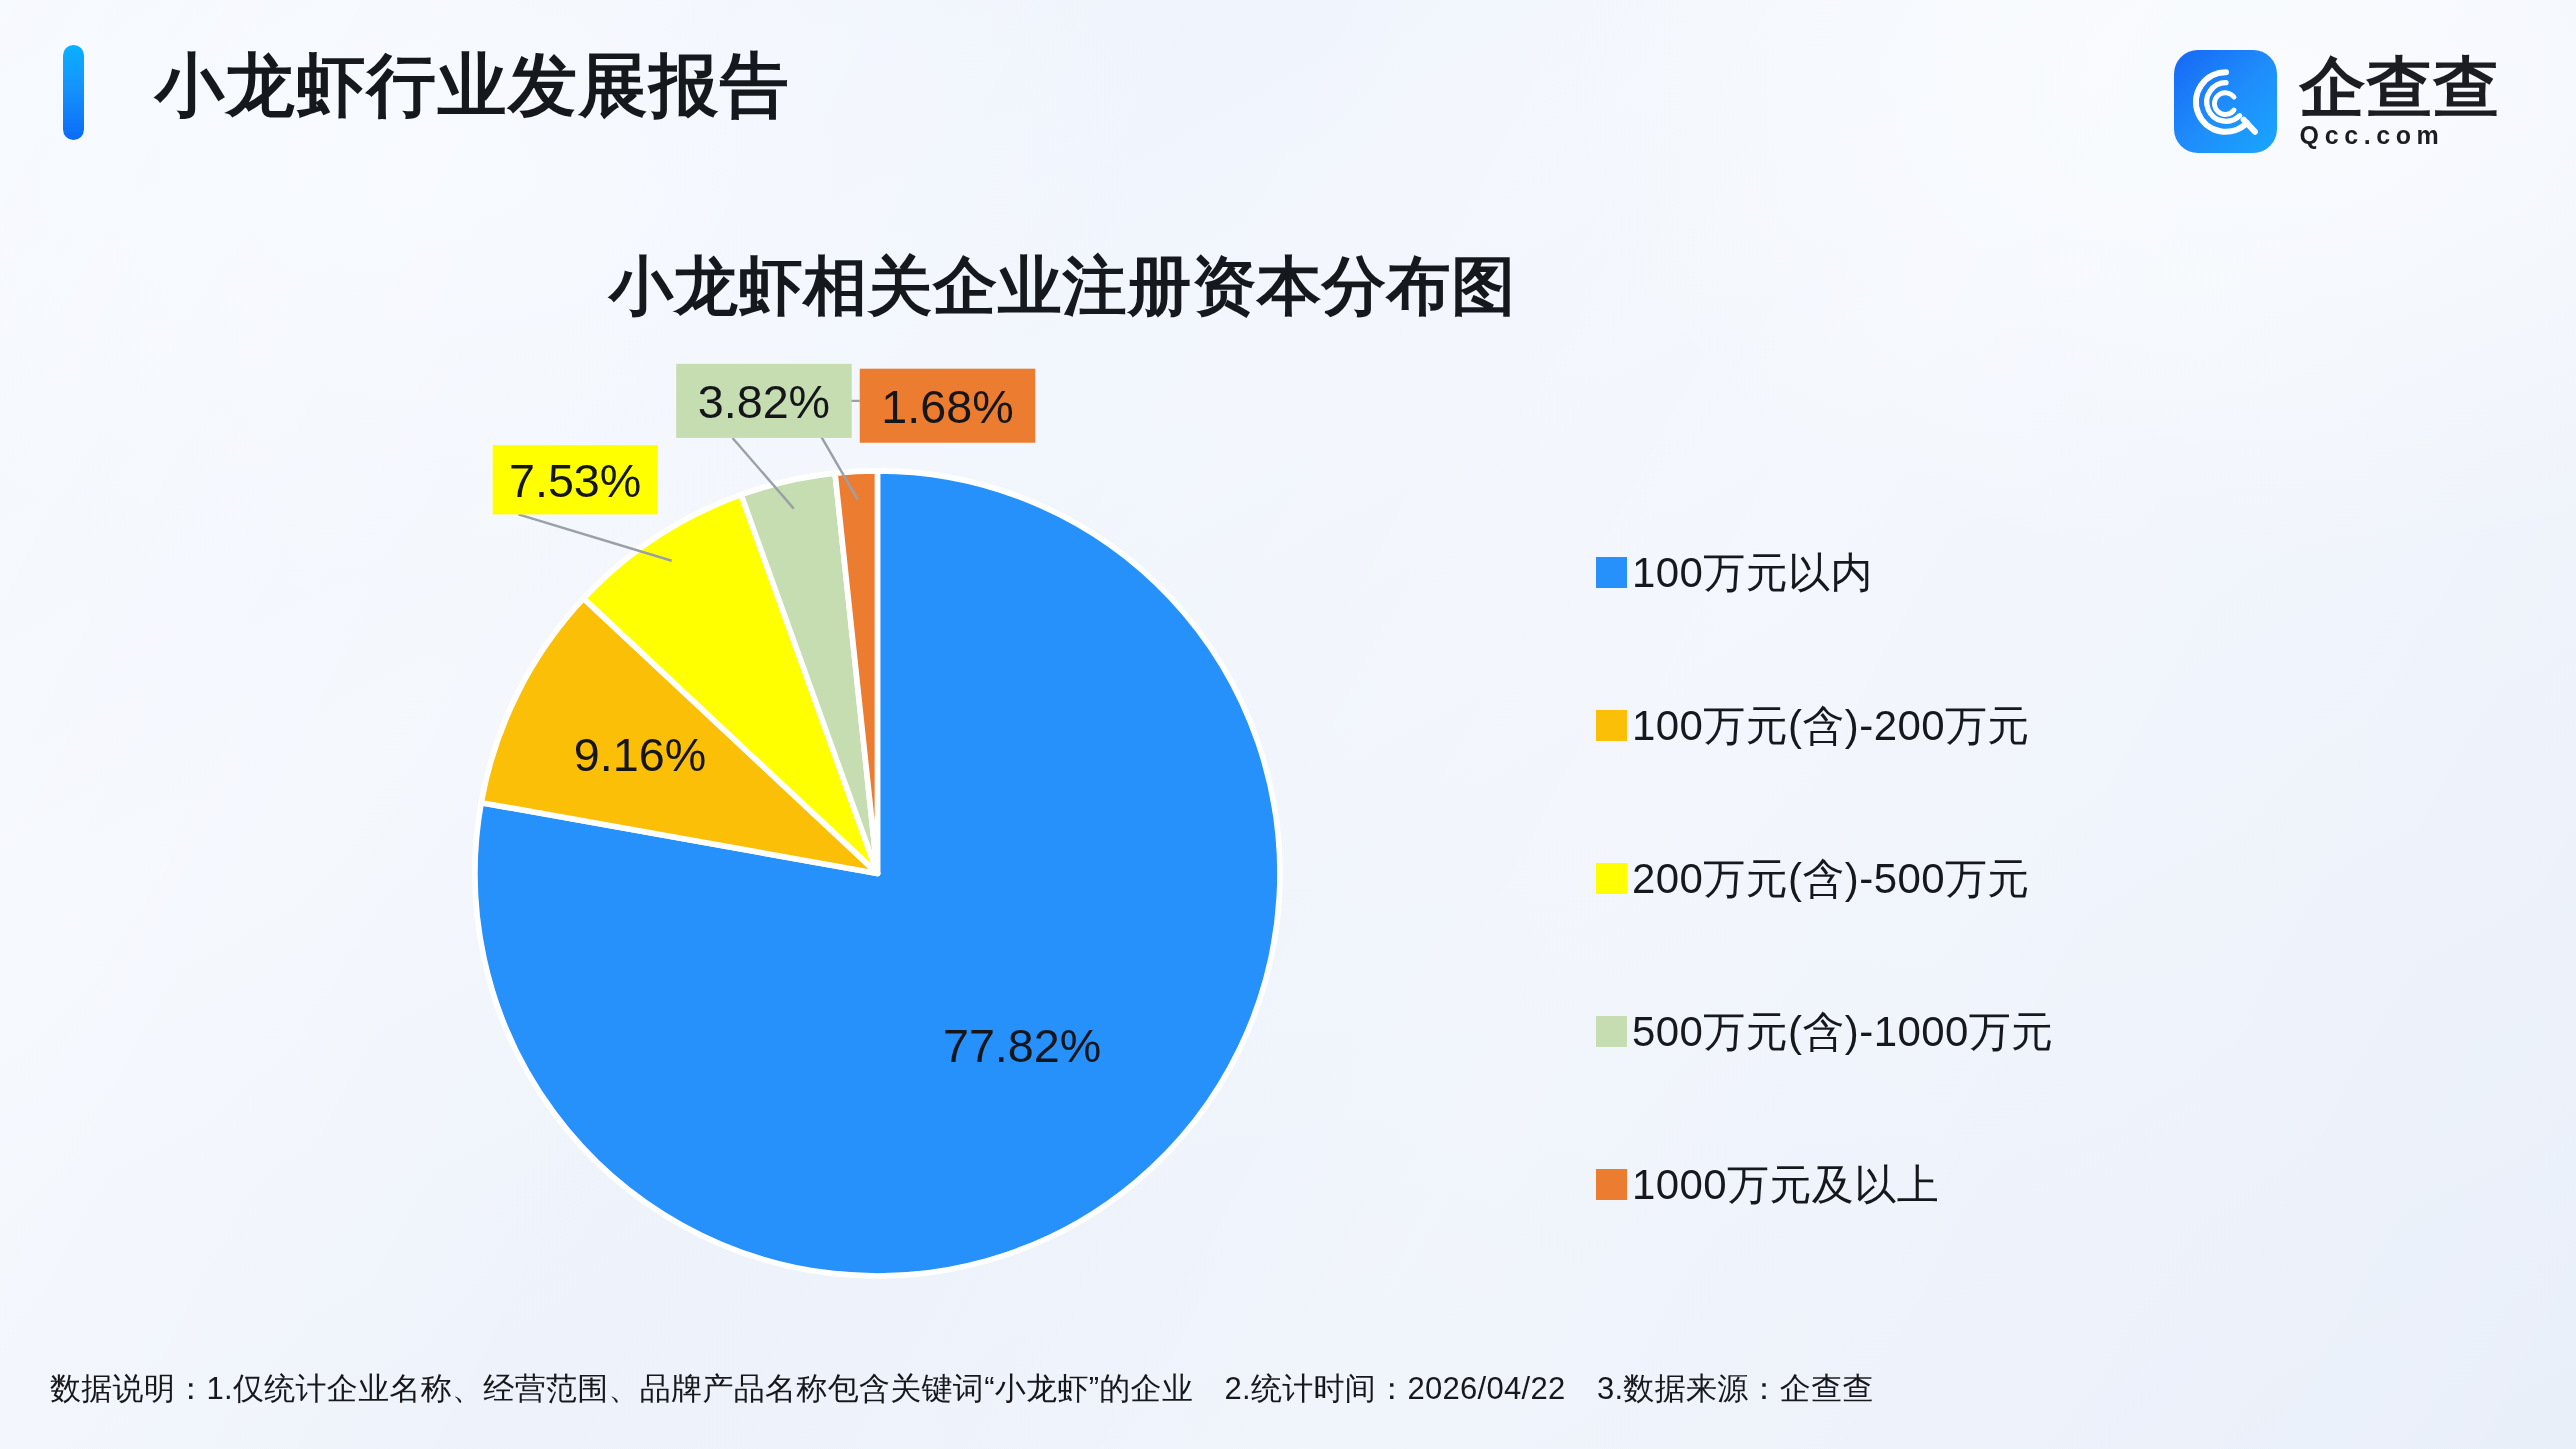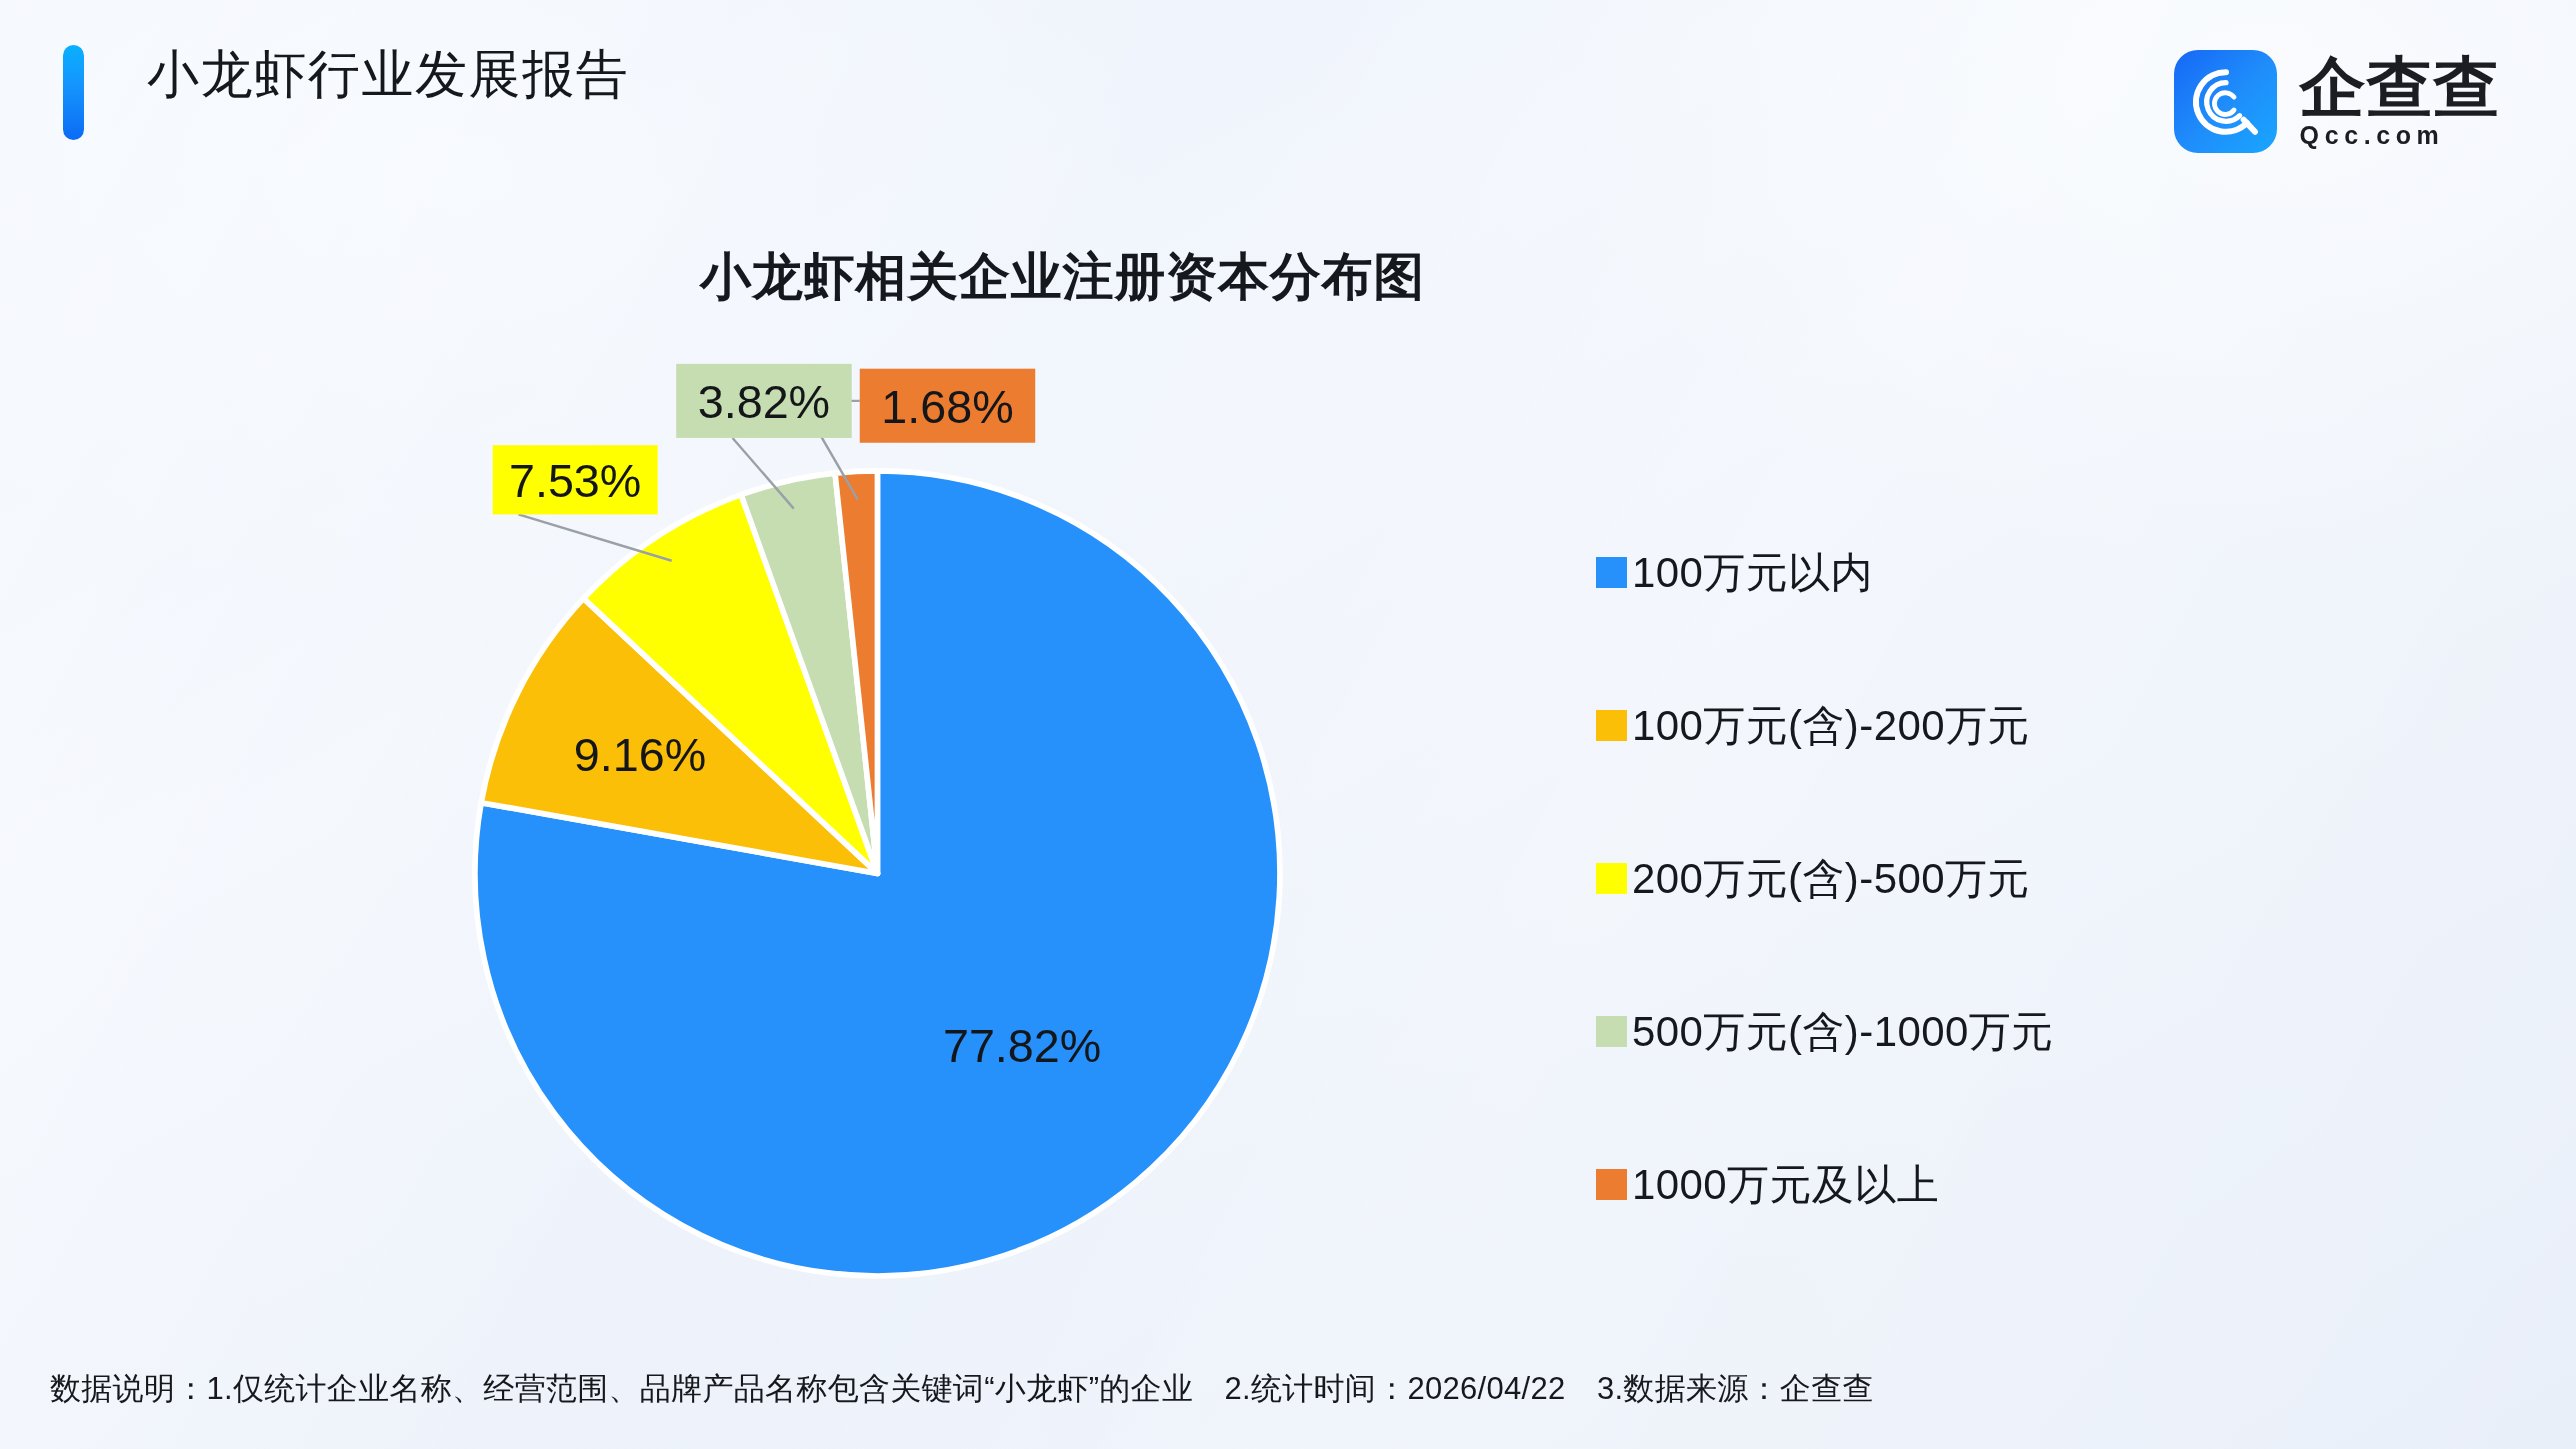--- a/index.html
+++ b/index.html
@@ -36,24 +36,24 @@
     position: absolute;
     left: 63px;
     top: 45px;
     width: 21px;
     height: 95px;
     border-radius: 10.5px;
     background: linear-gradient(180deg, #0ab0ff 0%, #1593fd 45%, #0b6bf5 100%);
   }
   .page-title {
     position: absolute;
-    left: 147px;
+    left: 155px;
     top: 40px;
-    font-size: 52px;
-    font-weight: normal;
+    font-size: 69px;
+    font-weight: bold;
     color: #15181d;
     letter-spacing: 1.6px;
     line-height: 1.32;
     white-space: nowrap;
   }
 
   
   .brand {
     position: absolute;
     right: 76px;
@@ -94,21 +94,21 @@
     white-space: nowrap;
   }
 
   
   .chart-title {
     position: absolute;
     left: 0;
     right: 0;
     top: 243px;
     text-align: center;
-    font-size: 51px;
+    font-size: 64px;
     font-weight: bold;
     color: #15181d;
     letter-spacing: 0.8px;
   }
   .chart-title-inner { display: inline-block; margin-left: -451px; }
 
   #pie-svg {
     position: absolute;
     left: 0;
     top: 0;

